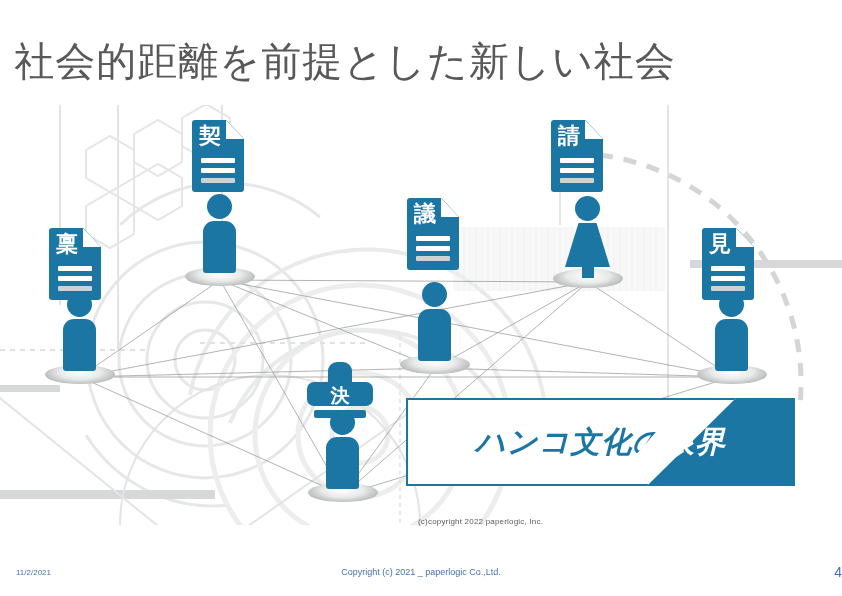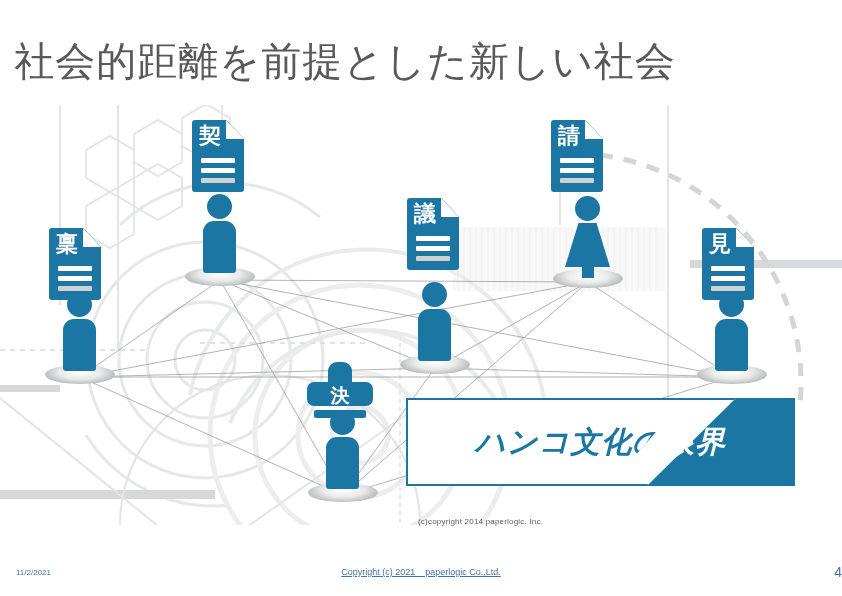--- a/index.html
+++ b/index.html
@@ -133,21 +133,21 @@
   
   .artcopy{
     position:absolute;left:418px;top:517px;
     font-size:8px;color:#5c5c5e;letter-spacing:.2px;
     font-family:"Liberation Sans",sans-serif;
   }
 
   
   .footer{position:absolute;left:0;top:564px;width:842px;height:24px;padding-left:20px;}
   .footer .date{position:absolute;left:16px;top:4px;font-size:8px;color:#4472a8;}
-  .footer .copy{position:absolute;left:0;top:3px;width:842px;text-align:center;font-size:9px;color:#4472a8;text-decoration:underline;}
+  .footer .copy{position:absolute;left:0;top:3px;width:842px;text-align:center;font-size:9px;color:#4472a8;}
   .footer .pageno{position:absolute;right:20px;top:0px;font-size:14px;color:#4472a8;}
 </style>
 </head>
 <body>
 
 <div id="slide">
 
   <div class="title">社会的距離を前提とした新しい社会</div>
 
   <div class="art">
@@ -356,21 +356,21 @@
     <div class="base"></div>
   </div>
 
   <div class="banner">
     <div class="blue"></div>
     <div class="white"></div>
     <div class="label">ハンコ文化の限界</div>
     <div class="label-blue">ハンコ文化の限界</div>
   </div>
 
-  <div class="artcopy">(c)copyright 2014 paperlogic, Inc.</div>
+  <div class="artcopy">(c)copyright 2022 paperlogic, Inc.</div>
 
   <div class="footer">
     <div class="date">11/2/2021</div>
     <div class="copy">Copyright (c) 2021 _ paperlogic Co.,Ltd.</div>
     <div class="pageno">4</div>
   </div>
 
 </div>
 
 </body></html>

